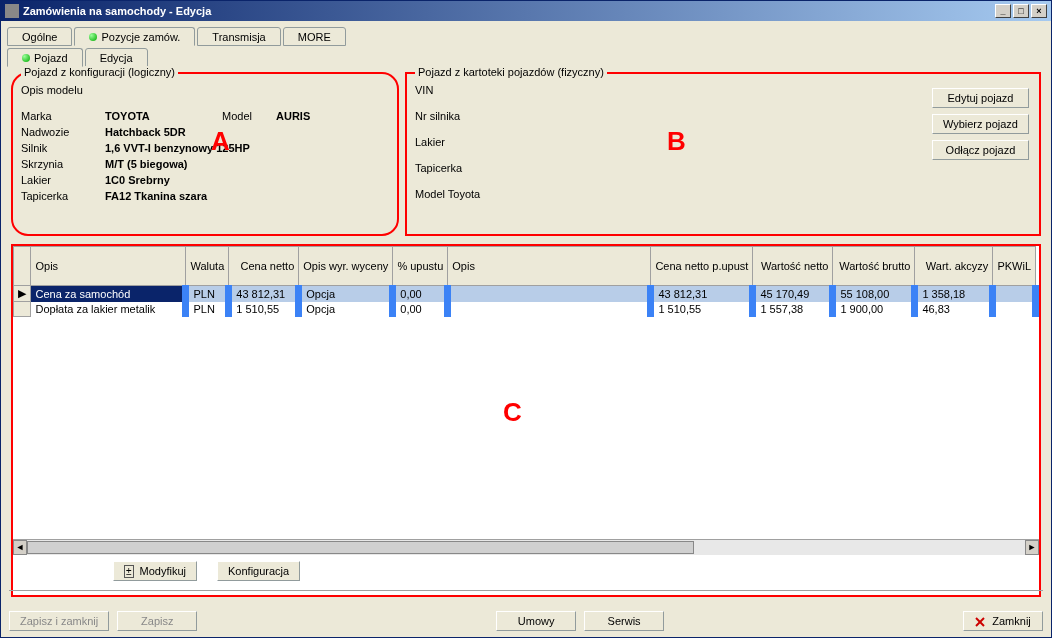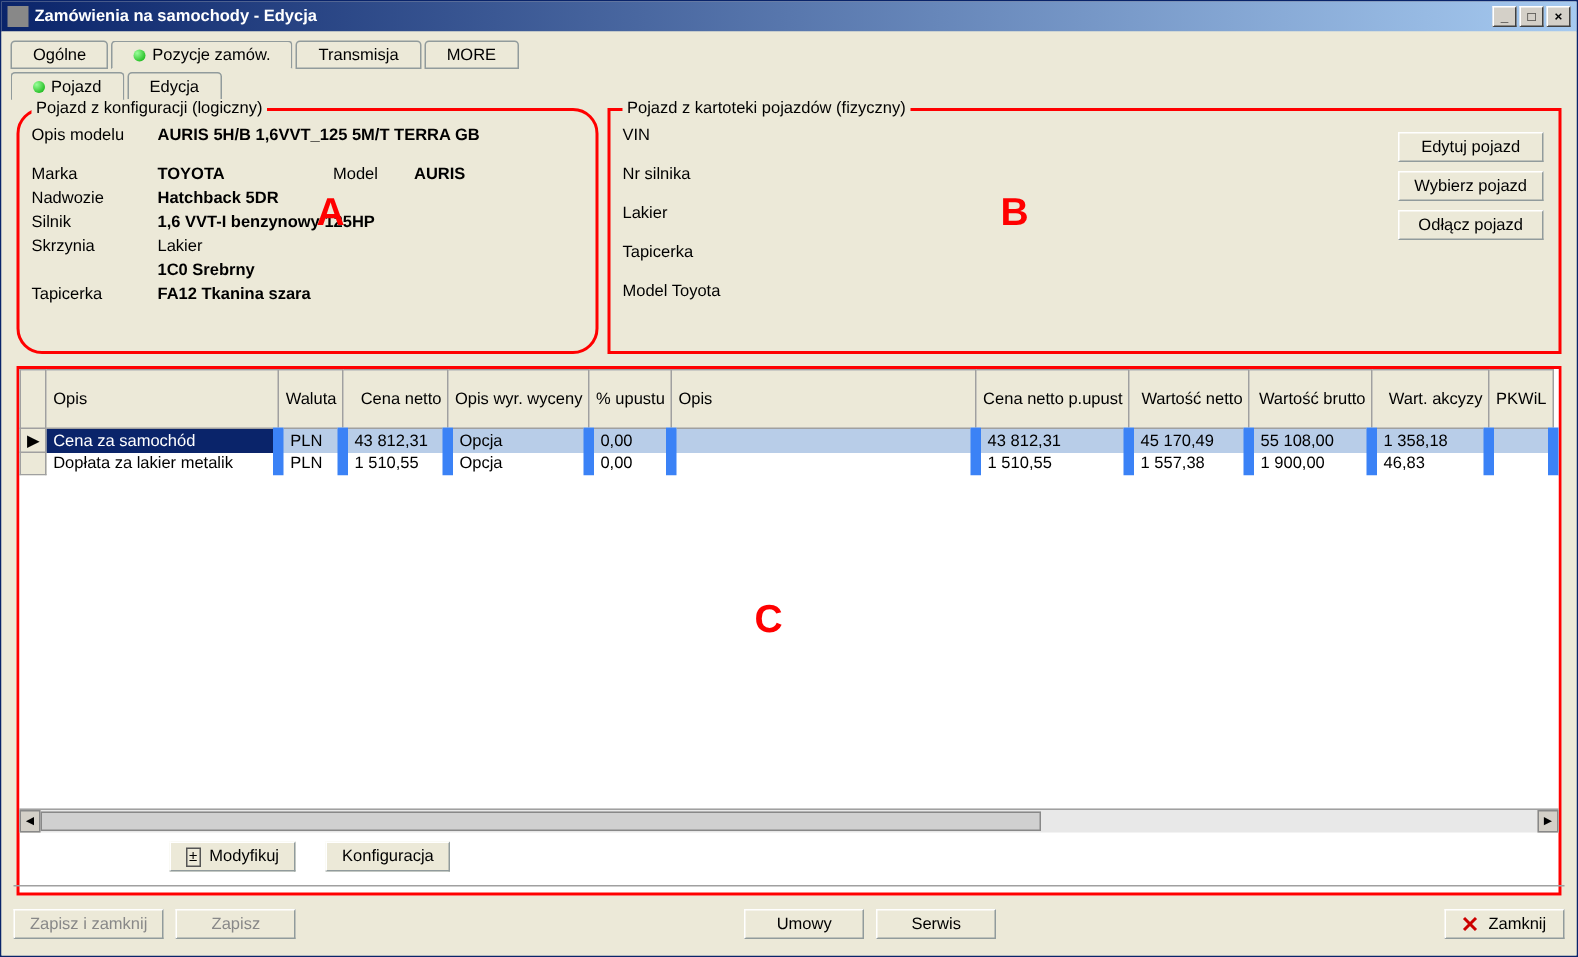--- a/index.html
+++ b/index.html
@@ -200,21 +200,21 @@
     border:1px solid #888; text-align:center; font-size:9px; line-height:13px;
   }
   .hscroll .arrow.left{left:0;}
   .hscroll .arrow.right{right:0;}
   .midbtn-row{
     display:flex; gap:20px; margin:6px 4px 4px 100px; padding-bottom:10px;
     align-items:center;
   }
   .bottombar{
     position:absolute; left:8px; right:8px; bottom:6px; height:30px;
-    display:flex; align-items:center; gap:8px;
+    display:flex; align-items:flex-end; gap:8px;
   }
   .bottombar .spacer{flex:1;}
   .bottombar .btn{min-width:80px;}
   .btn .x-icon{
     display:inline-block; width:10px;height:10px; margin-right:4px;
     vertical-align:middle;
   }
   .hr { height:1px; background:#a0a0a0; margin:4px 0; }
   .th-right{ text-align:right !important; }
 </style>
@@ -259,36 +259,36 @@
           <span>Edycja</span>
         </div>
     </div>
 
     <div class="top-panels">
       <div class="fieldset redbox" style="flex:0 0 388px;border-radius:17px;">
         <div class="legend">Pojazd z konfiguracji (logiczny)</div>
         <div class="biglabel-A" style="top:52px; left:198px;">A</div>
         <div class="grid-kv">
           <div class="lbl">Opis modelu</div>
-          <div class="val" style="grid-column:2/5">AURIS 5H/B 1,6VVT_125 5M/T TERRA GB</div>
 
           <div style="grid-column:1/5; height:6px;"></div>
 
           <div class="lbl">Marka</div>
           <div class="val">TOYOTA</div>
           <div class="lbl">Model</div>
           <div class="val">AURIS</div>
 
           <div class="lbl">Nadwozie</div>
           <div class="val" style="grid-column:2/5">Hatchback 5DR</div>
 
           <div class="lbl">Silnik</div>
           <div class="val" style="grid-column:2/5">1,6 VVT-I benzynowy 125HP</div>
 
           <div class="lbl">Skrzynia</div>
+          <div class="val" style="grid-column:2/5">M/T (5 biegowa)</div>
 
           <div class="lbl">Lakier</div>
           <div class="val" style="grid-column:2/5">1C0 Srebrny</div>
 
           <div class="lbl">Tapicerka</div>
           <div class="val" style="grid-column:2/5">FA12 Tkanina szara</div>
         </div>
       </div>
 
       <div class="fieldset redbox">

